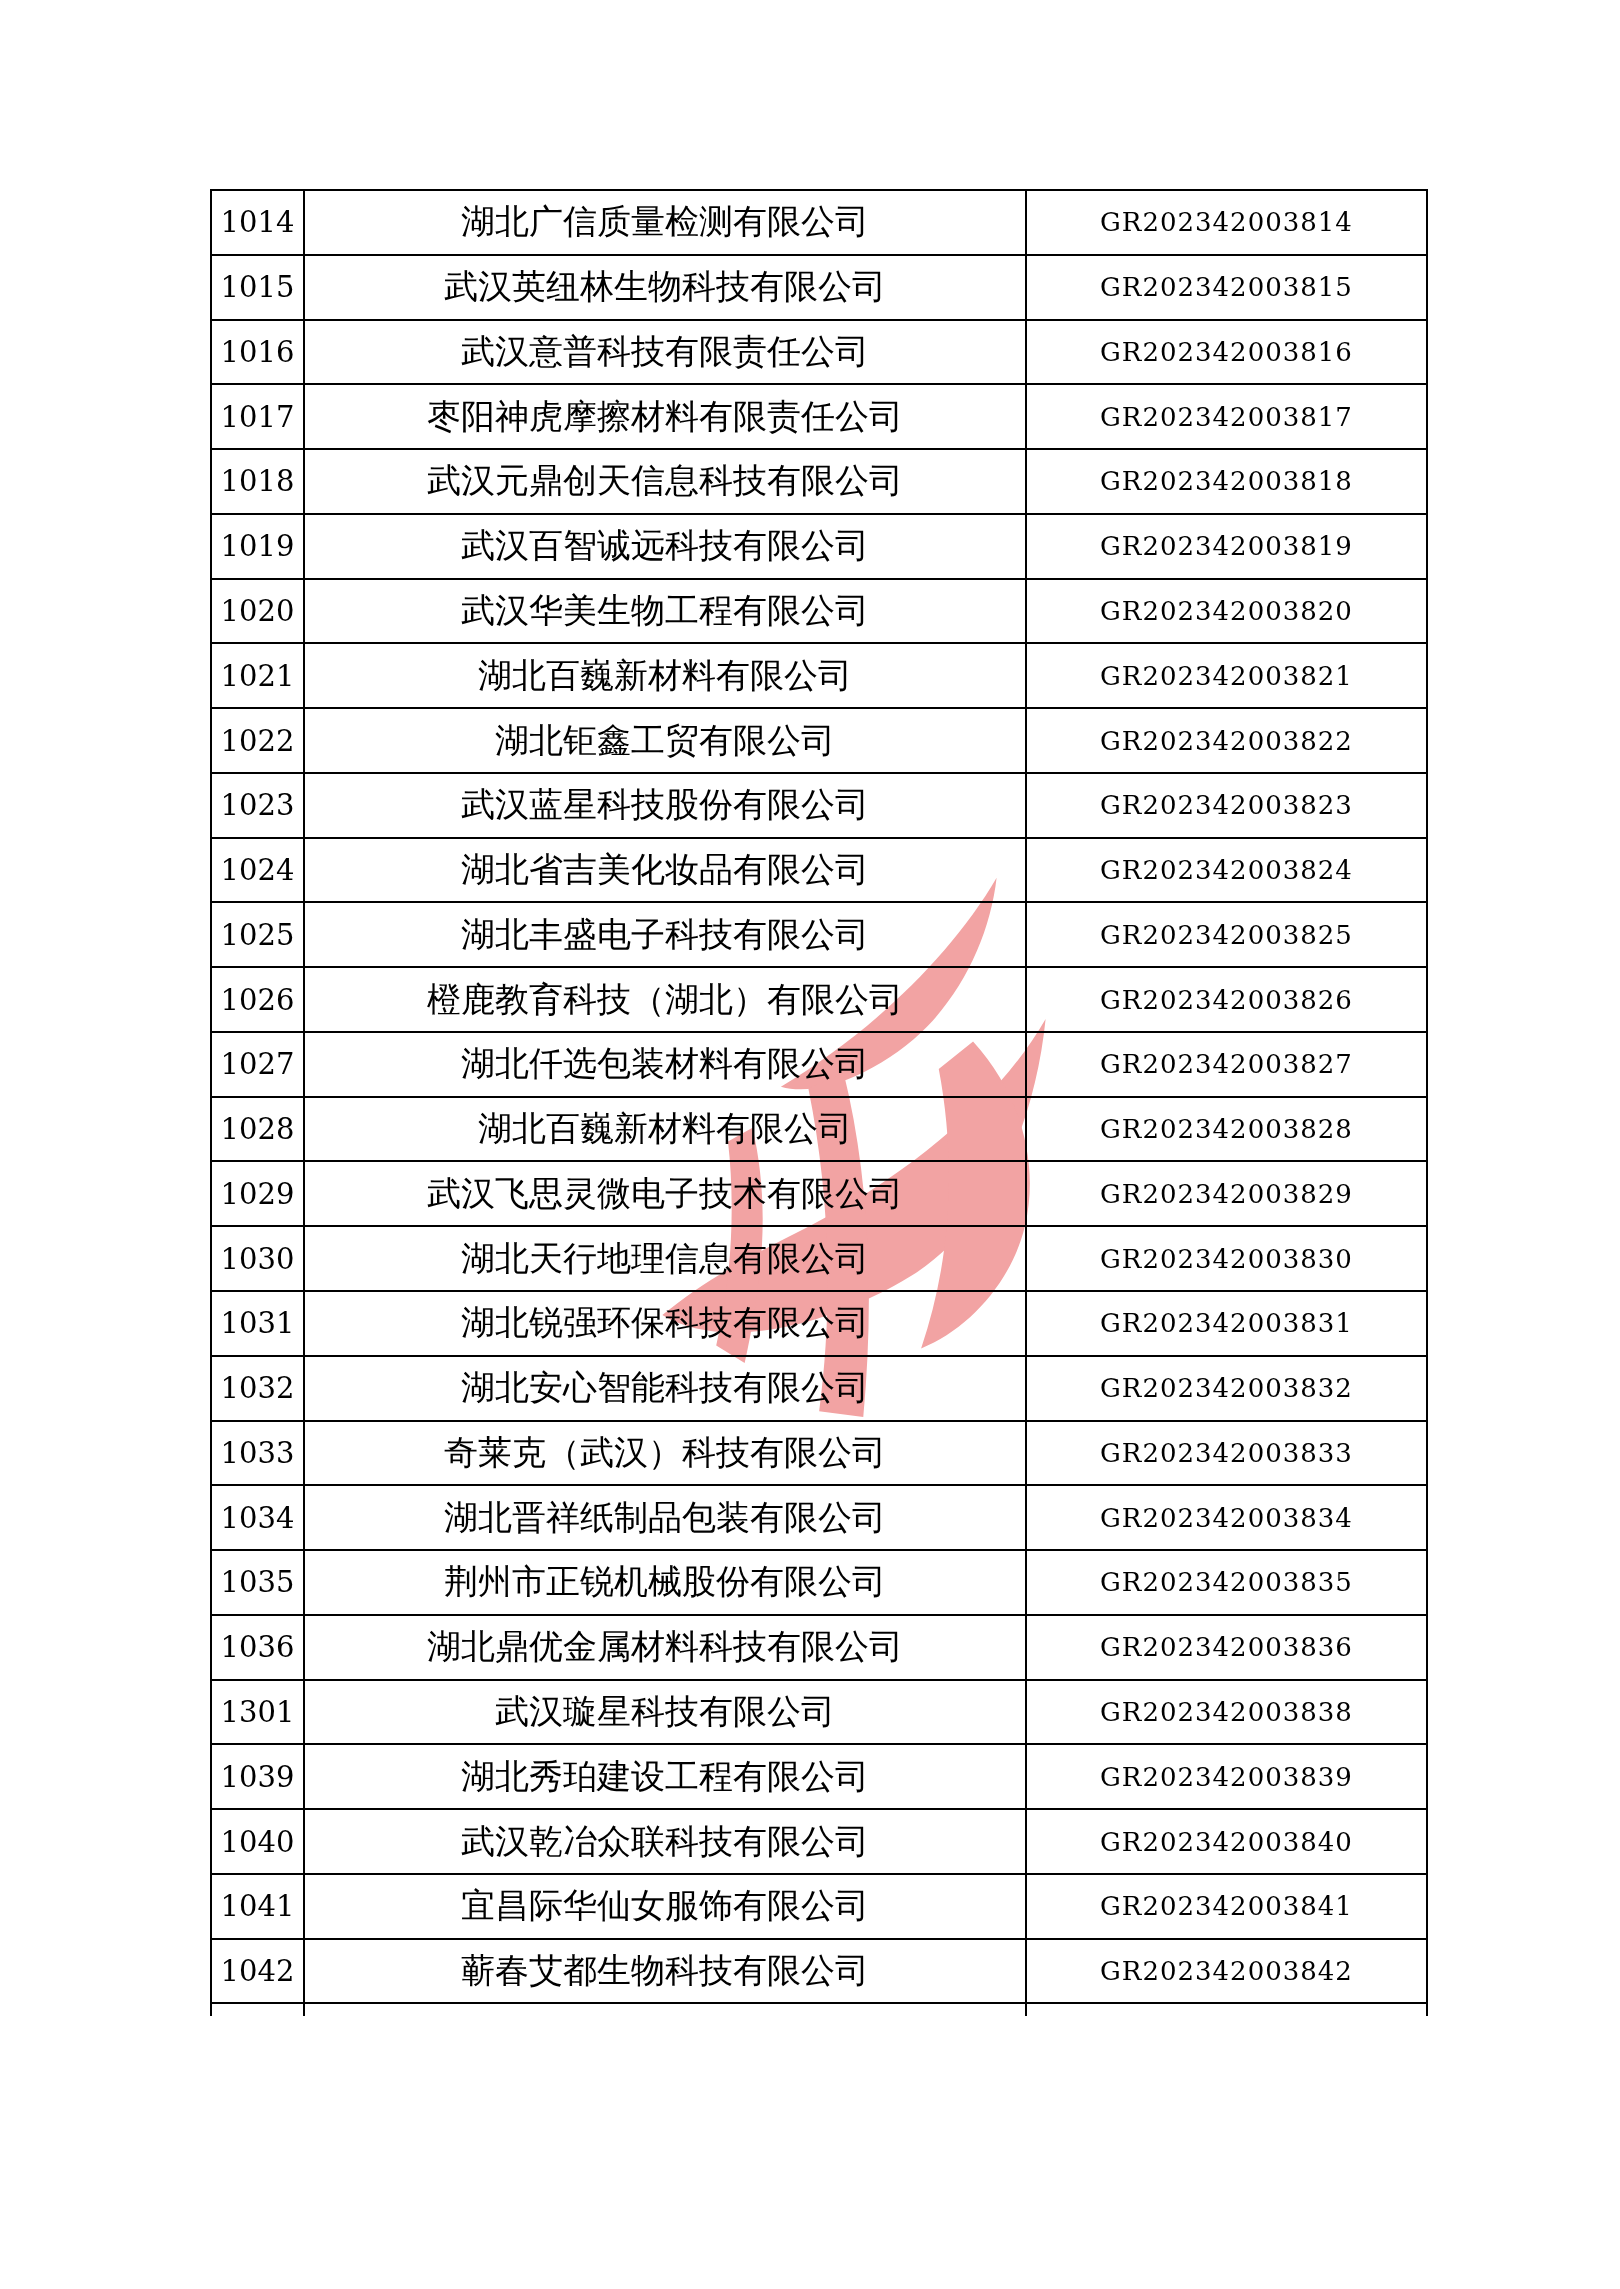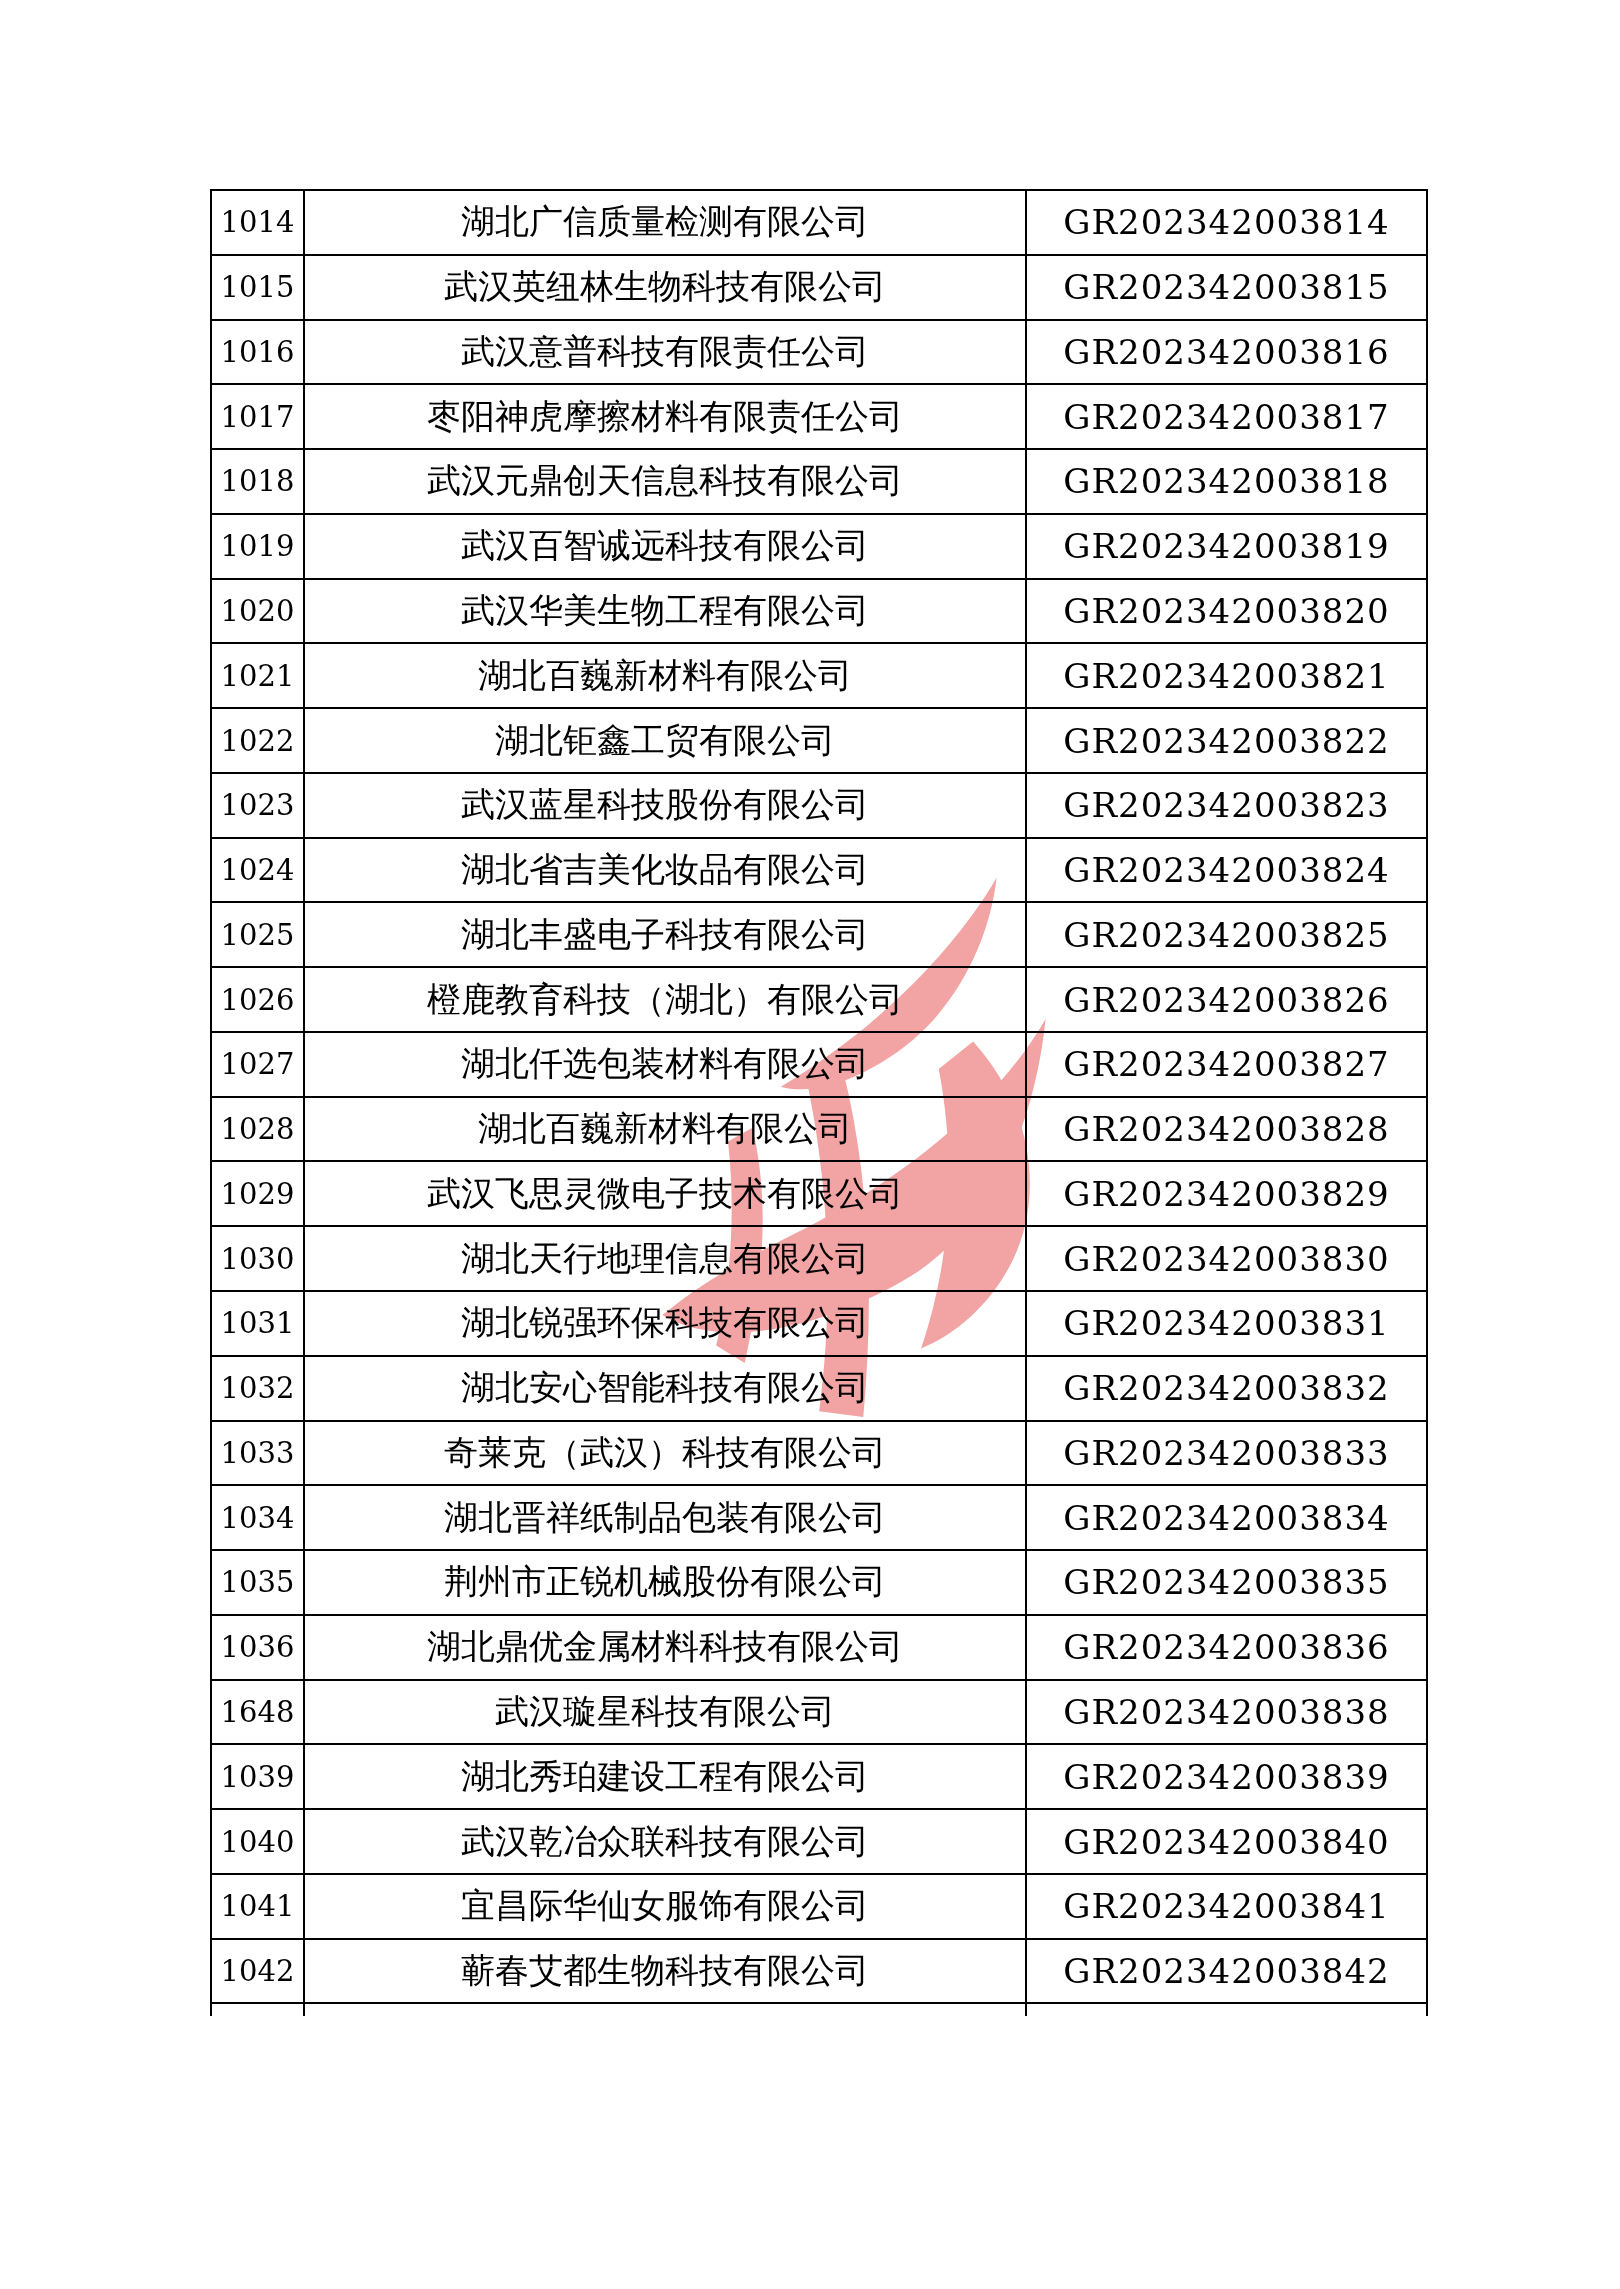--- a/index.html
+++ b/index.html
@@ -61,21 +61,21 @@
     font-size: 29px;
   }
   .cell-company {
     width: 722px;
     border-right: 2px solid #000000;
     font-size: 34px;
     text-align: center;
   }
   .cell-code {
     flex: 1 1 0;
-    font-size: 34px;
+    font-size: 26px;
     letter-spacing: 1px;
   }
 </style>
 </head>
 <body>
 
 <div class="page">
 
   <div class="watermark">
     <svg width="549" height="554" viewBox="0 0 560 565" xmlns="http://www.w3.org/2000/svg">
@@ -220,21 +220,21 @@
         <div class="cell cell-no">1035</div>
         <div class="cell cell-company">荆州市正锐机械股份有限公司</div>
         <div class="cell cell-code">GR202342003835</div>
       </div>
       <div class="t-row">
         <div class="cell cell-no">1036</div>
         <div class="cell cell-company">湖北鼎优金属材料科技有限公司</div>
         <div class="cell cell-code">GR202342003836</div>
       </div>
       <div class="t-row">
-        <div class="cell cell-no">1648</div>
+        <div class="cell cell-no">1301</div>
         <div class="cell cell-company">武汉璇星科技有限公司</div>
         <div class="cell cell-code">GR202342003838</div>
       </div>
       <div class="t-row">
         <div class="cell cell-no">1039</div>
         <div class="cell cell-company">湖北秀珀建设工程有限公司</div>
         <div class="cell cell-code">GR202342003839</div>
       </div>
       <div class="t-row">
         <div class="cell cell-no">1040</div>

